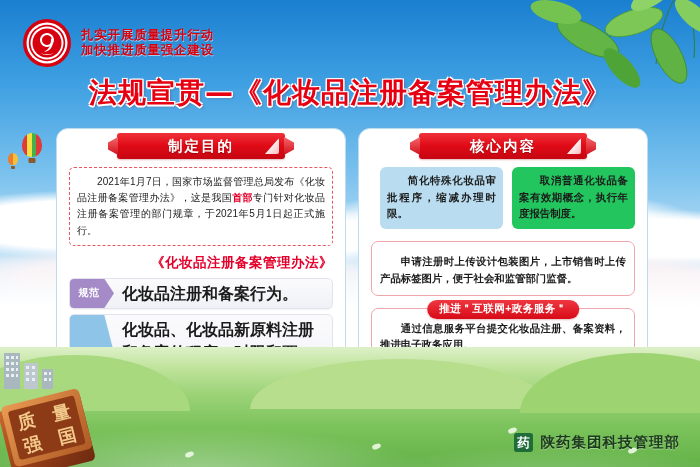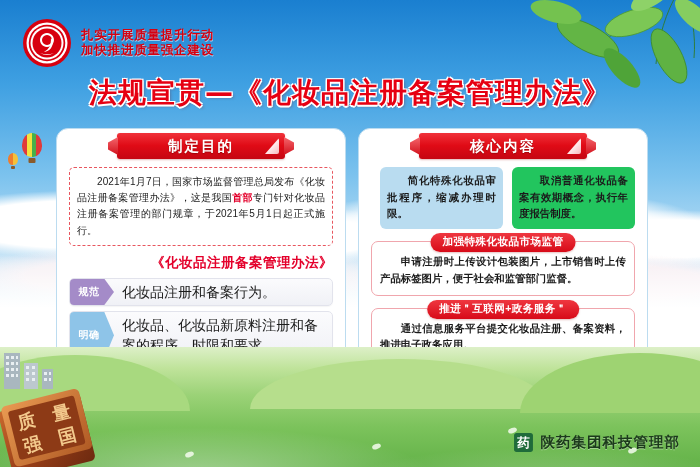--- a/index.html
+++ b/index.html
@@ -125,22 +125,22 @@
   .law-tag {
     flex: none; width: 44px; position: relative;
     display: flex; align-items: center; justify-content: center;
     color: #fff; font-size: 10px; font-weight: bold; letter-spacing: .5px;
     border-radius: 4px 0 0 4px;
     clip-path: polygon(0 0, 78% 0, 100% 50%, 78% 100%, 0 100%);
     padding-right: 6px;
   }
   .law-text {
     flex: 1; display: flex; align-items: center;
-    padding: 3px 6px 3px 8px; font-size: 14px; line-height: 1.45;
-    color: #1b1b1b; font-weight: normal;
+    padding: 3px 6px 3px 8px; font-size: 16px; line-height: 1.45;
+    color: #1b1b1b; font-weight: bold;
   }
 
   
   #core-top { display: flex; gap: 9px; margin-left: 9px; }
   .core-box {
     flex: 1; border-radius: 6px; padding: 6px 7px;
     font-size: 10.4px; line-height: 1.6; color: #1b1b1b; font-weight: bold;
     text-indent: 2em; text-align: justify;
   }
   #core-box-1 { background: #b9dcf0; }
@@ -323,21 +323,20 @@
       </div>
     </div>
 
     <div class="card-body">
       <div id="core-top">
         <div class="core-box" id="core-box-1" style="background: rgb(185, 220, 240);">简化特殊化妆品审批程序，缩减办理时限。</div>
         <div class="core-box" id="core-box-2" style="background: #22c55e;">取消普通化妆品备案有效期概念，执行年度报告制度。</div>
       </div>
 
       <div class="core-sec">
-        <div class="core-pill">加强特殊化妆品市场监管</div>
         <div class="core-sec-box">申请注册时上传设计包装图片，上市销售时上传产品标签图片，便于社会和监管部门监督。</div>
       </div>
 
       <div class="core-sec">
         <div class="core-pill">推进＂互联网+政务服务＂</div>
         <div class="core-sec-box">通过信息服务平台提交化妆品注册、备案资料，推进电子政务应用。</div>
       </div>
     </div>
 
     <svg class="card-grass" viewBox="0 0 290 34" preserveAspectRatio="none">

